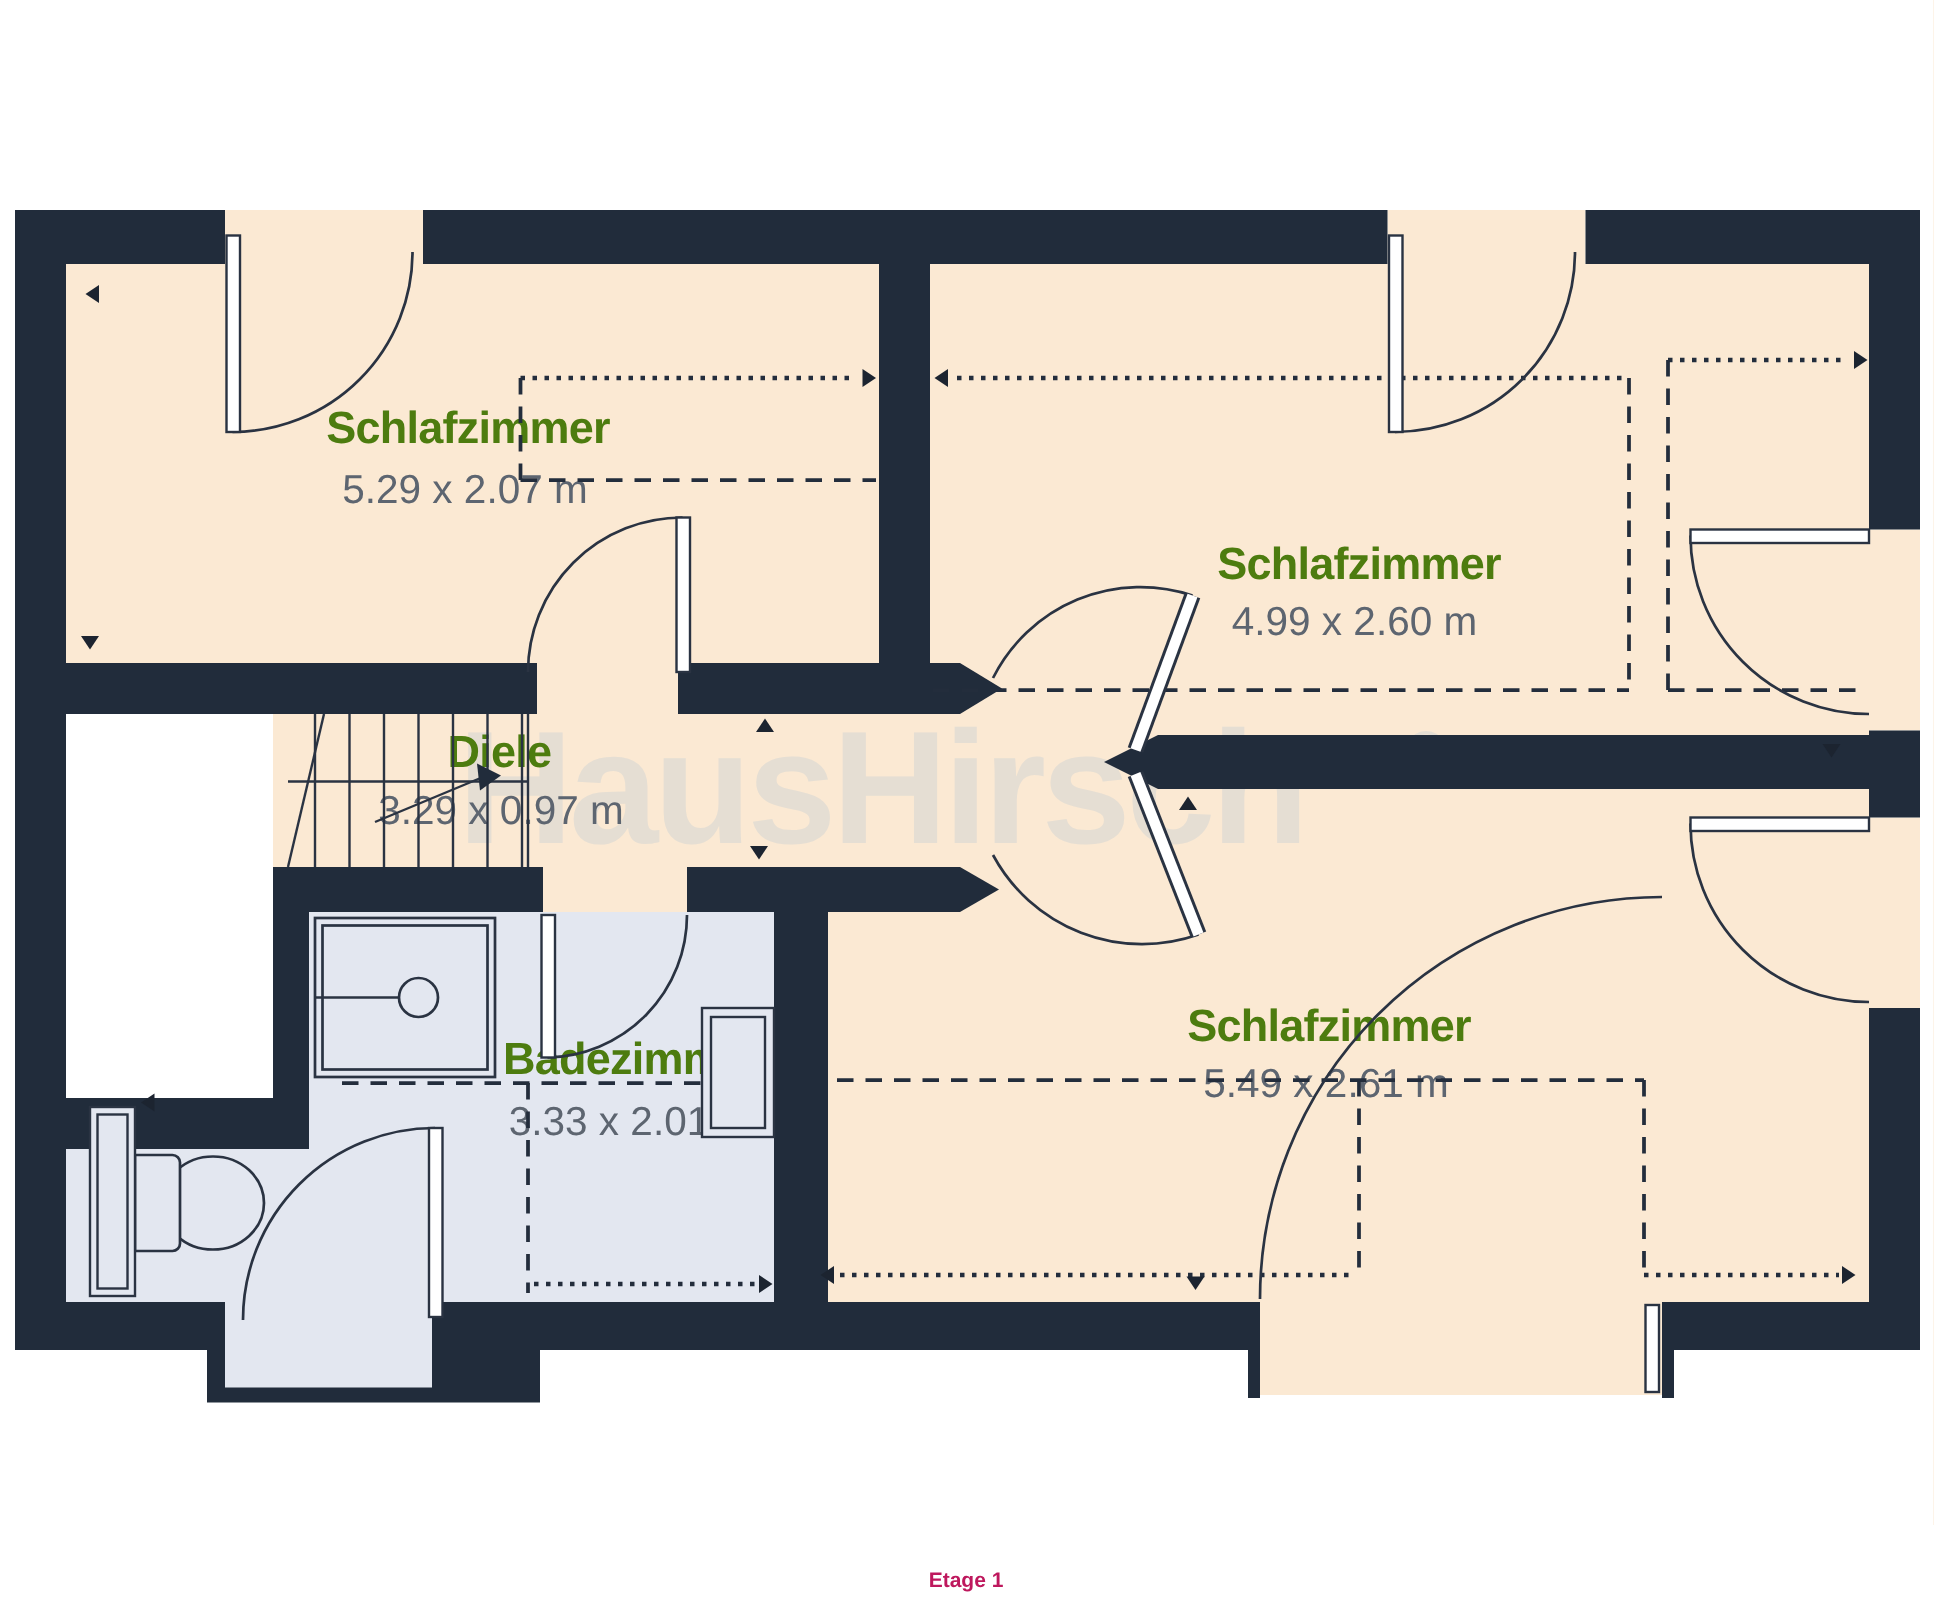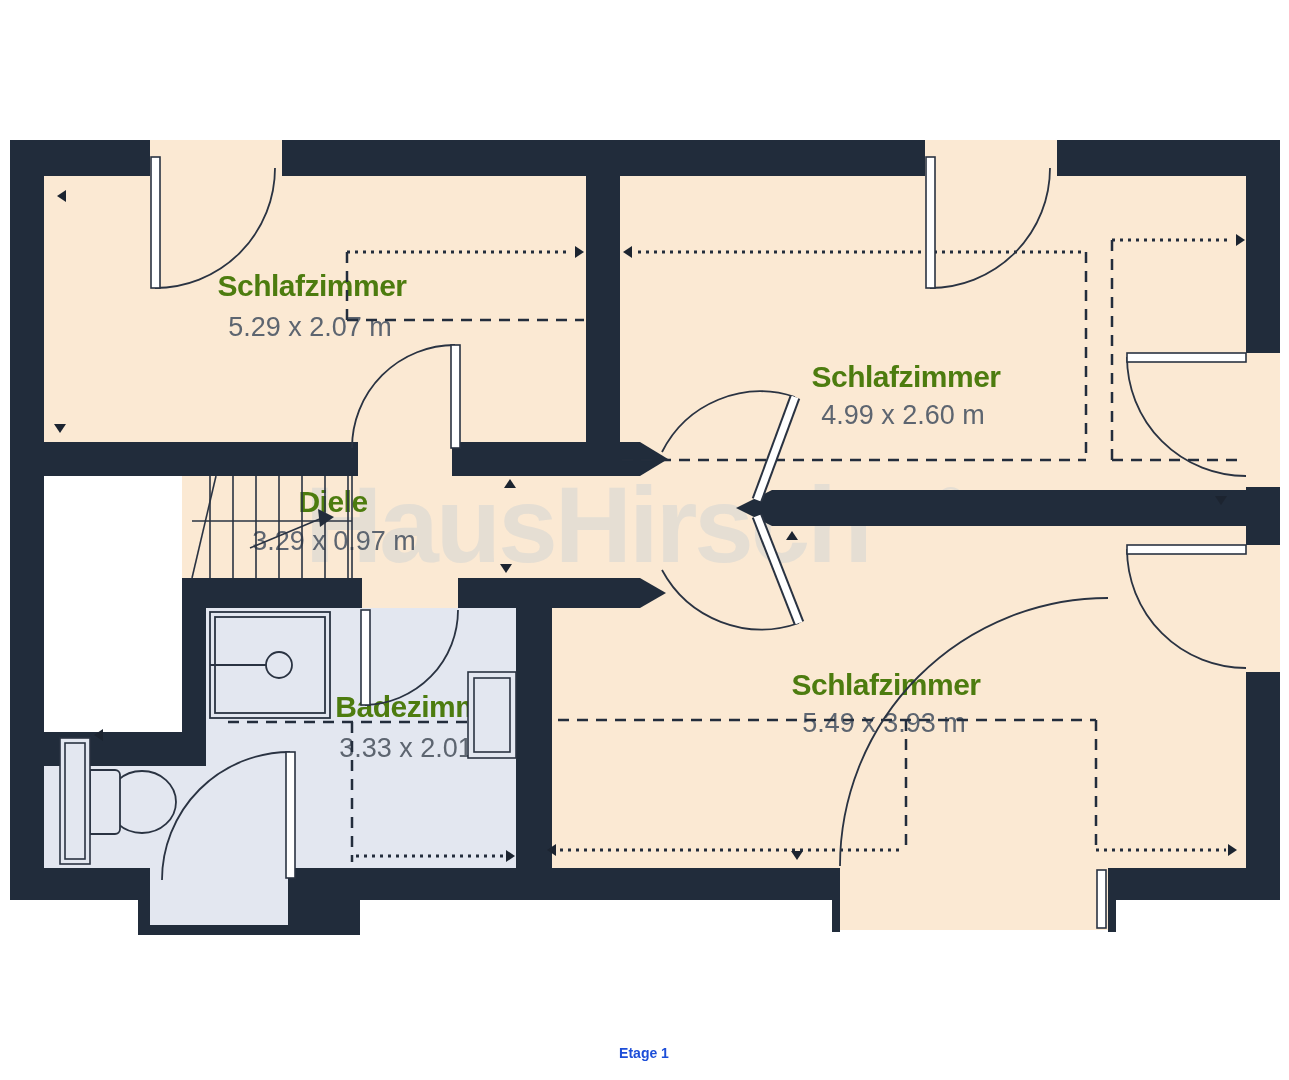--- a/index.html
+++ b/index.html
@@ -30,21 +30,21 @@
     font-weight:700;font-size:30px;color:#4d7c0f;
     white-space:nowrap;z-index:4;letter-spacing:-0.5px;
   }
   .room-dims{
     transform:translate(-50%,-50%);
     font-weight:400;font-size:27px;color:#5d6570;
     white-space:nowrap;z-index:4;
   }
   #floor-title{
     left:644px;top:1053px;transform:translate(-50%,-50%);
-    font-size:14px;font-weight:700;color:#1d4ed8;z-index:4;
+    font-size:14px;font-weight:700;color:#be185d;z-index:4;
   }
   #plan-svg{left:0;top:0;z-index:5;pointer-events:none;}
 </style>
 </head>
 <body>
 
 <div class="abs floor-peach" style="left:44px;top:176px;width:1202px;height:692px;"></div>
 
 <div class="abs floor-peach" style="left:150px;top:140px;width:132px;height:36px;"></div>
 <div class="abs floor-peach" style="left:925px;top:140px;width:132px;height:36px;"></div>
@@ -68,21 +68,21 @@
 <div class="abs room-label" style="left:906px;top:377px;">Schlafzimmer</div>
 <div class="abs room-dims" style="left:903px;top:415px;">4.99 x 2.60 m</div>
 
 <div class="abs room-label" style="left:333px;top:502px;">Diele</div>
 <div class="abs room-dims" style="left:334px;top:541px;">3.29 x 0.97 m</div>
 
 <div class="abs room-label" style="left:422px;top:707px;">Badezimmer</div>
 <div class="abs room-dims" style="left:421px;top:748px;">3.33 x 2.01 m</div>
 
 <div class="abs room-label" style="left:886px;top:685px;">Schlafzimmer</div>
-<div class="abs room-dims" style="left:884px;top:723px;">5.49 x 3.93 m</div>
+<div class="abs room-dims" style="left:884px;top:723px;">5.49 x 2.61 m</div>
 
 <div id="floor-title" class="abs">Etage 1</div>
 
 <svg id="plan-svg" class="abs" width="1289" height="1080" viewBox="0 0 1289 1080">
 
   <g fill="#212c3b">
     <rect x="10" y="140" width="140" height="36"></rect>
     <rect x="282" y="140" width="643" height="36"></rect>
     <rect x="1057" y="140" width="223" height="36"></rect>
     <rect x="10" y="140" width="34" height="760"></rect>

